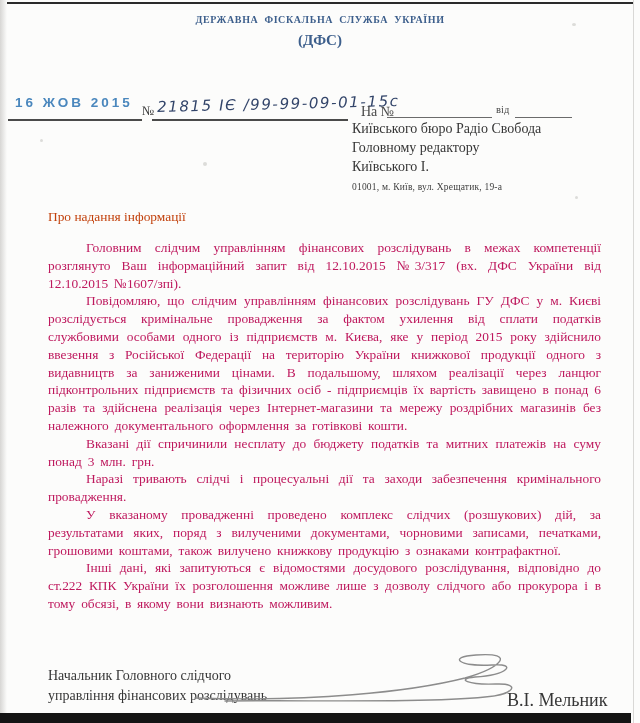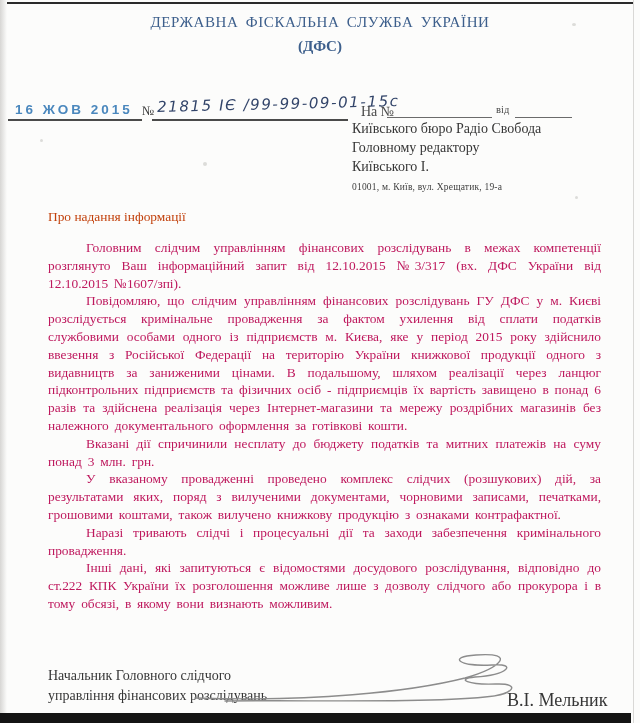--- a/index.html
+++ b/index.html
@@ -14,28 +14,28 @@
   }
   
   .scan-top-line{position:absolute;top:2px;left:7px;width:627px;height:2px;background:#2a2a2a;}
   .scan-bottom-bar{position:absolute;bottom:0;left:0;width:631px;height:10px;background:#141414;}
   .scan-left-edge{position:absolute;top:0;left:0;bottom:0;width:7px;background:linear-gradient(to right,#d7d6d4,rgba(255,255,255,0));}
   .scan-right-edge{position:absolute;top:0;right:6px;bottom:0;width:1px;background:#d9d8d6;}
   .speck{position:absolute;border-radius:50%;background:#cfcecb;opacity:.7;}
 
   
   .letterhead{position:absolute;top:14px;left:0;width:100%;text-align:center;color:#3d5f8c;}
-  .org-name{font-size:15px;font-weight:normal;letter-spacing:.6px;word-spacing:3px;}
+  .org-name{font-size:10px;font-weight:bold;letter-spacing:.6px;word-spacing:3px;}
   .org-abbr{font-size:15px;font-weight:bold;margin-top:7px;}
   .org-contacts{margin-top:11px;font-size:9.6px;line-height:13px;color:#40628e;}
 
   
   .ref-row{position:absolute;top:0;left:0;width:100%;height:0;font-size:13px;color:#3c3c3c;}
   .date-stamp{
-    position:absolute;top:102px;left:15px;
+    position:absolute;top:95px;left:15px;
     font-family:"Liberation Sans", sans-serif;font-weight:bold;
     font-size:13.5px;letter-spacing:3px;color:#4a87bd;white-space:nowrap;
   }
   .ref-underline{position:absolute;height:1.6px;background:#4a4a4a;}
   .u-date{top:119px;left:8px;width:134px;}
   .u-number{top:119px;left:152px;width:196px;}
   .u-replyto{top:117px;left:387px;width:105px;height:1px;background:#6b6b6b;}
   .u-from{top:117px;left:515px;width:57px;height:1px;background:#6b6b6b;}
   .no-label{position:absolute;top:103px;left:142px;font-size:13px;color:#3c3c3c;}
   .hand-number{
@@ -101,22 +101,22 @@
     <div>Київського І.</div>
     <div class="recipient-address">01001, м. Київ, вул. Хрещатик, 19-а</div>
   </div>
 
   <div class="subject">Про надання інформації</div>
 
   <div class="body-text">
     <p>Головним слідчим управлінням фінансових розслідувань в межах компетенції розглянуто Ваш інформаційний запит від 12.10.2015 №3/317 (вх. ДФС України від 12.10.2015 №1607/зпі).</p>
     <p>Повідомляю, що слідчим управлінням фінансових розслідувань ГУ ДФС у м. Києві розслідується кримінальне провадження за фактом ухилення від сплати податків службовими особами одного із підприємств м. Києва, яке у період 2015 року здійснило ввезення з Російської Федерації на територію України книжкової продукції одного з видавництв за заниженими цінами. В подальшому, шляхом реалізації через ланцюг підконтрольних підприємств та фізичних осіб - підприємців їх вартість завищено в понад 6 разів та здійснена реалізація через Інтернет-магазини та мережу роздрібних магазинів без належного документального оформлення за готівкові кошти.</p>
     <p>Вказані дії спричинили несплату до бюджету податків та митних платежів на суму понад 3 млн. грн.</p>
+    <p>Наразі тривають слідчі і процесуальні дії та заходи забезпечення кримінального провадження.</p>
     <p>У вказаному провадженні проведено комплекс слідчих (розшукових) дій, за результатами яких, поряд з вилученими документами, чорновими записами, печатками, грошовими коштами, також вилучено книжкову продукцію з ознаками контрафактної.</p>
-    <p>Наразі тривають слідчі і процесуальні дії та заходи забезпечення кримінального провадження.</p>
     <p>Інші дані, які запитуються є відомостями досудового розслідування, відповідно до ст.222 КПК України їх розголошення можливе лише з дозволу слідчого або прокурора і в тому обсязі, в якому вони визнають можливим.</p>
   </div>
 
   <div class="sig-title">
     <div>Начальник Головного слідчого</div>
     <div>управління фінансових розслідувань</div>
   </div>
   <svg class="sig-squiggle" width="350" height="62" viewBox="0 0 350 62">
     <path d="M 25 50 C 140 54, 240 44, 295 30 C 330 20, 348 4, 306 7
              C 276 9, 290 19, 322 17 C 348 15, 338 27, 305 29

